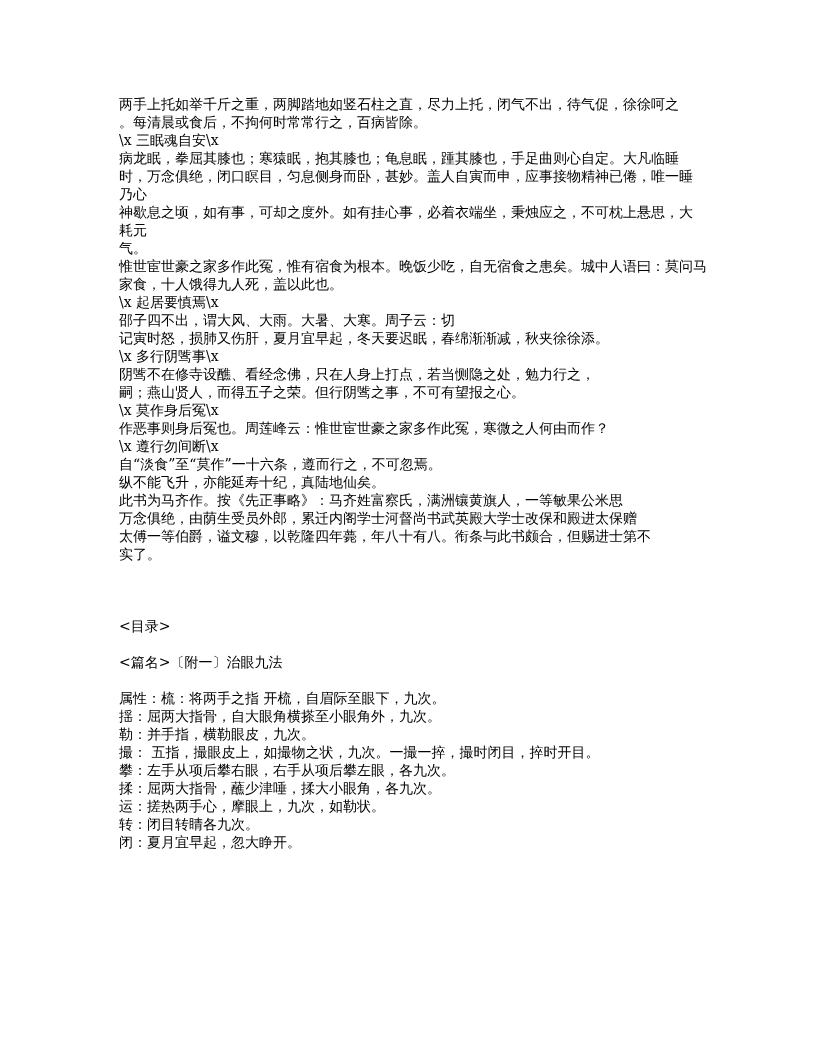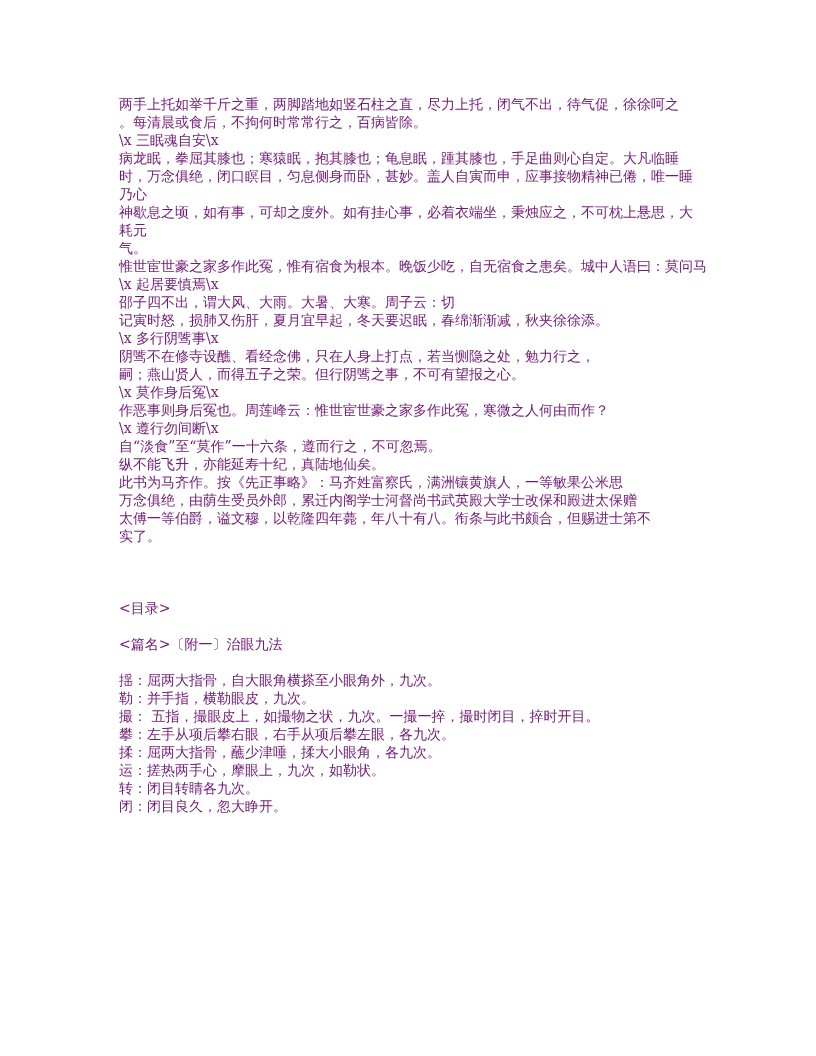--- a/index.html
+++ b/index.html
@@ -1,40 +1,41 @@
 <!DOCTYPE html>
 <html><head>
   <meta charset="utf-8">
   <style>
     html, body { margin: 0; padding: 0; background: #ffffff; }
     body { width: 816px; height: 1056px; position: relative; overflow: hidden; }
     .page {
       position: absolute; left: 119px; top: 95px; width: 590px;
       font-family: "DejaVu Serif", "Liberation Serif", serif;
-      font-size: 14px; line-height: 18px; color: #701a75;
+      font-size: 14px; line-height: 18px; color: #000000;
     }
     .line { white-space: pre; height: 18px; }
     .gap-lg { height: 54px; }
     .gap-md { height: 18px; }
   </style>
 </head>
 <body>
 
 <div class="page">
   <div>
     <div class="line">两手上托如举千斤之重，两脚踏地如竖石柱之直，尽力上托，闭气不出，待气促，徐徐呵之</div>
     <div class="line">。每清晨或食后，不拘何时常常行之，百病皆除。</div>
     <div class="line">\x 三眠魂自安\x</div>
     <div class="line">病龙眠，拳屈其膝也；寒猿眠，抱其膝也；龟息眠，踵其膝也，手足曲则心自定。大凡临睡</div>
     <div class="line">时，万念俱绝，闭口瞑目，匀息侧身而卧，甚妙。盖人自寅而申，应事接物精神已倦，唯一睡</div>
     <div class="line">乃心</div>
     <div class="line">神歇息之顷，如有事，可却之度外。如有挂心事，必着衣端坐，秉烛应之，不可枕上悬思，大</div>
     <div class="line">耗元</div>
     <div class="line">气。</div>
     <div class="line">惟世宦世豪之家多作此冤，惟有宿食为根本。晚饭少吃，自无宿食之患矣。城中人语曰：莫问马</div>
+    <div class="line">家食，十人饿得九人死，盖以此也。</div>
     <div class="line">\x 起居要慎焉\x</div>
     <div class="line">邵子四不出，谓大风、大雨。大暑、大寒。周子云：切</div>
     <div class="line">记寅时怒，损肺又伤肝，夏月宜早起，冬天要迟眠，春绵渐渐减，秋夹徐徐添。</div>
     <div class="line">\x 多行阴骘事\x</div>
     <div class="line">阴骘不在修寺设醮、看经念佛，只在人身上打点，若当恻隐之处，勉力行之，</div>
     <div class="line">嗣；燕山贤人，而得五子之荣。但行阴骘之事，不可有望报之心。</div>
     <div class="line">\x 莫作身后冤\x</div>
     <div class="line">作恶事则身后冤也。周莲峰云：惟世宦世豪之家多作此冤，寒微之人何由而作？</div>
     <div class="line">\x 遵行勿间断\x</div>
     <div class="line">自“淡食”至“莫作”一十六条，遵而行之，不可忽焉。</div>
@@ -49,22 +50,23 @@
 
   <div class="line">&lt;目录&gt;</div>
 
   <div class="gap-md"></div>
 
   <div class="line">&lt;篇名&gt;〔附一〕治眼九法</div>
 
   <div class="gap-md"></div>
 
   <div>
+    <div class="line">属性：梳：将两手之指 开梳，自眉际至眼下，九次。</div>
     <div class="line">揺：屈两大指骨，自大眼角横搽至小眼角外，九次。</div>
     <div class="line">勒：并手指，横勒眼皮，九次。</div>
     <div class="line">撮： 五指，撮眼皮上，如撮物之状，九次。一撮一捽，撮时闭目，捽时开目。</div>
     <div class="line">攀：左手从项后攀右眼，右手从项后攀左眼，各九次。</div>
     <div class="line">揉：屈两大指骨，蘸少津唾，揉大小眼角，各九次。</div>
     <div class="line">运：搓热两手心，摩眼上，九次，如勒状。</div>
     <div class="line">转：闭目转睛各九次。</div>
-    <div class="line">闭：闭目良久，忽大睁开。</div>
+    <div class="line">闭：夏月宜早起，忽大睁开。</div>
   </div>
 </div>
 
 </body></html>

